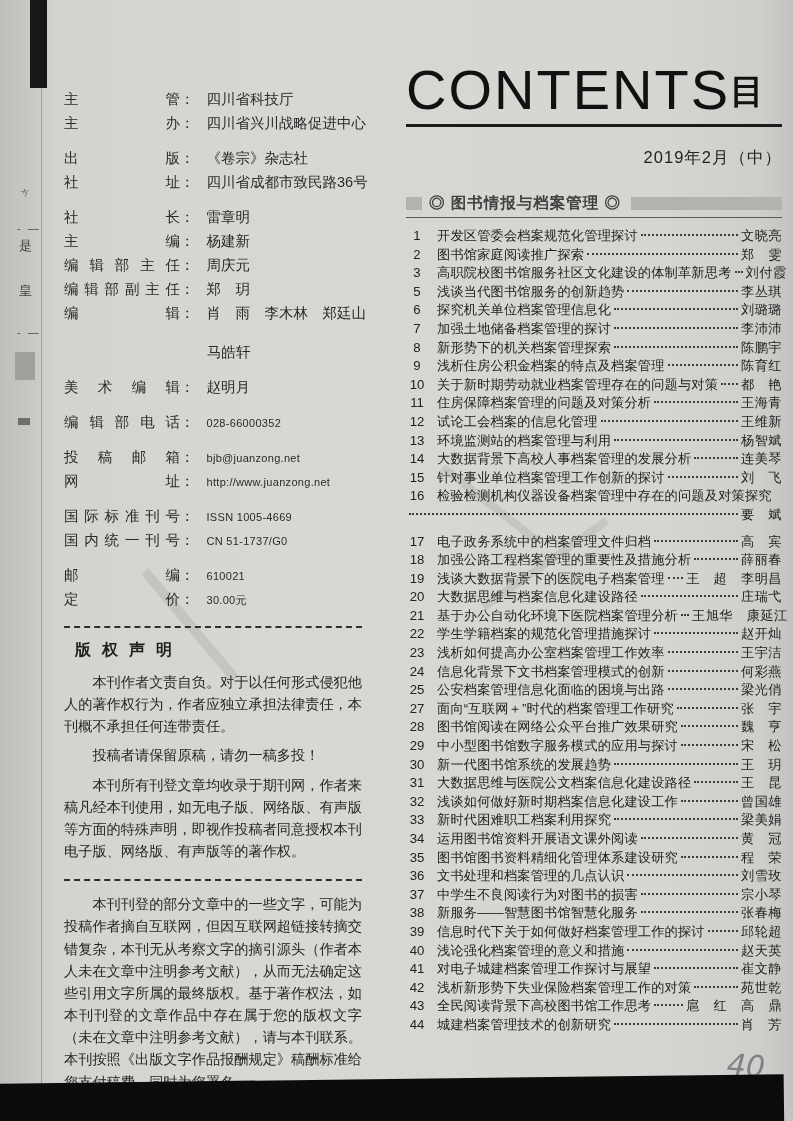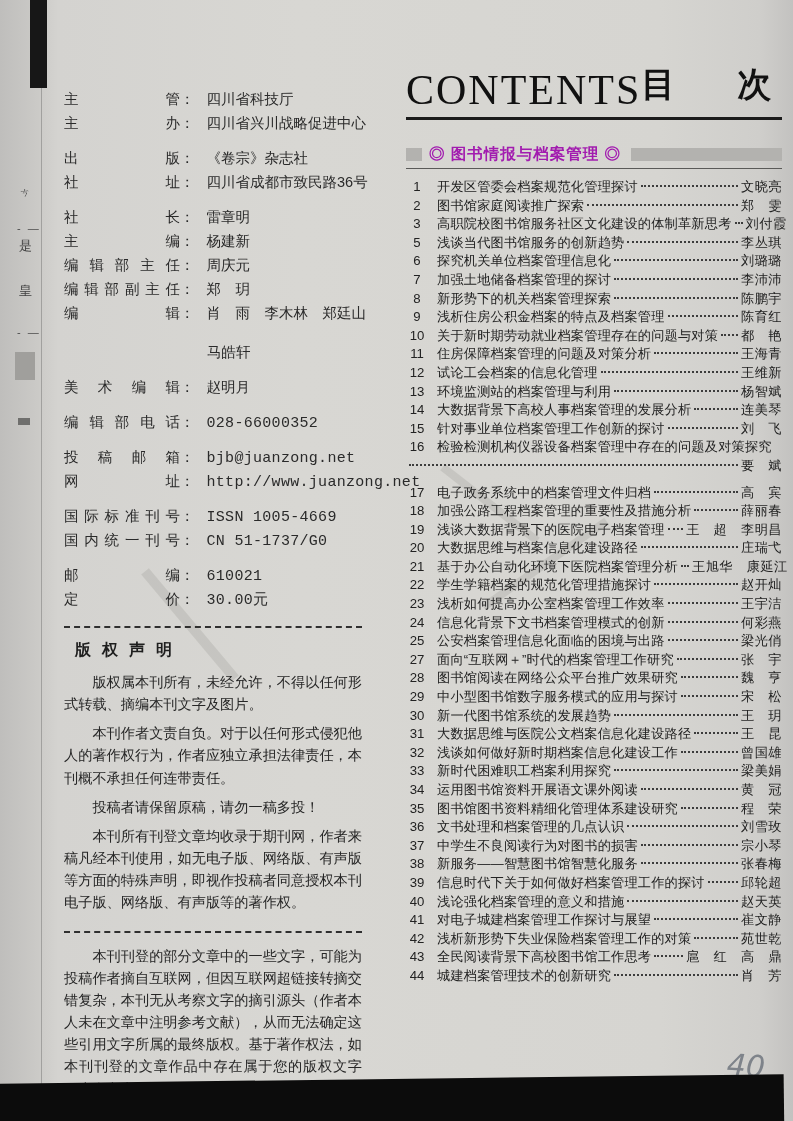--- a/index.html
+++ b/index.html
@@ -28,45 +28,45 @@
   .margin-box2{position:absolute;left:18px;top:418px;width:12px;height:7px;background:#6f6f6d;}
 
   
   .left-col{position:absolute;left:64px;top:90px;width:298px;}
   .mast-block{margin-bottom:5px;}
   .mast-block.gap{margin-top:16px;}
   .mast-line{display:flex;align-items:baseline;font-size:14.5px;}
   .mast-label{width:116px;flex:none;display:inline-flex;justify-content:space-between;}
   .mast-colon{flex:none;}
   .mast-value{margin-left:12px;white-space:nowrap;}
-  .mast-value.mono,.mono{font-family:Liberation Mono, monospace;font-size:15px;letter-spacing:.3px;text-align:right;}
+  .mast-value.mono,.mono{font-family:Liberation Sans, sans-serif;font-size:11px;letter-spacing:.3px;text-align:right;}
   .mast-line2{margin-left:143px;font-size:14.5px;margin-top:20px;}
   .dash-rule{border:none;border-top:2px dashed #2f2f2f;margin:17px 0 12px;}
   .notice-title{
     text-align:left;font-size:16px;font-weight:700;letter-spacing:11px;
     padding-left:11px;margin:4px 0 10px;color:#1e1e1e;
   }
   .notice-par{
     font-size:14.2px;line-height:1.56;text-indent:2em;margin:0 0 7px;
     text-align:justify;color:#262626;
   }
 
   
   .right-col{position:absolute;left:406px;top:62px;width:376px;}
   .contents-head{display:flex;justify-content:space-between;align-items:flex-end;}
   .contents-en{
-    font-family:Liberation Serif, serif;font-size:42px;letter-spacing:2px;
+    font-family:Liberation Sans, sans-serif;font-size:56px;letter-spacing:2px;
     color:#111;line-height:1;
   }
   .contents-zh{font-size:34px;font-weight:700;letter-spacing:14px;padding-bottom:3px;color:#111;white-space:nowrap;}
   .head-rule{border:none;border-top:3px solid #1b1b1b;margin:6px 0 0;}
   .issue{text-align:right;font-size:16.5px;margin-top:20px;letter-spacing:1px;color:#222;}
   .section-head{display:flex;align-items:center;margin-top:24px;border-bottom:1.5px solid #5a5a58;padding-bottom:3px;}
   .section-block{width:16px;height:13px;background:#b3b2af;margin-right:7px;flex:none;}
-  .section-title{font-size:15.5px;font-weight:700;letter-spacing:1px;white-space:nowrap;color:#a21caf;}
+  .section-title{font-size:15.5px;font-weight:700;letter-spacing:1px;white-space:nowrap;color:#404040;}
   .section-bar{flex:1;height:13px;background:#b3b2af;margin-left:10px;}
   .toc{margin-top:9px;font-size:13.2px;color:#222;}
   .toc-row{display:flex;align-items:baseline;line-height:18.6px;height:18.6px;}
   .toc-row.gap{margin-top:8px;}
   .toc-no{width:22px;flex:none;text-align:center;margin-right:9px;}
   .toc-title{flex:none;white-space:nowrap;letter-spacing:.2px;}
   .toc-leader{flex:1;border-bottom:2px dotted #3c3c3c;margin:0 3px;transform:translateY(-4px);min-width:8px;}
   .toc-author{flex:none;white-space:nowrap;letter-spacing:.5px;}
   
   .artifact{position:absolute;background:rgba(120,120,118,.18);pointer-events:none;}
@@ -288,21 +288,20 @@
           <span class="mast-value mono">30.00元</span>
         </div>
       </div>
     </div>
 
   <hr class="dash-rule">
 
   <div>
     <div class="notice-title">版权声明</div>
     <div id="copyright-pars">
-        <p class="notice-par">版权属本刊所有，未经允许，不得以任何形式转载、摘编本刊文字及图片。</p>
         <p class="notice-par">本刊作者文责自负。对于以任何形式侵犯他人的著作权行为，作者应独立承担法律责任，本刊概不承担任何连带责任。</p>
         <p class="notice-par">投稿者请保留原稿，请勿一稿多投！</p>
         <p class="notice-par">本刊所有刊登文章均收录于期刊网，作者来稿凡经本刊使用，如无电子版、网络版、有声版等方面的特殊声明，即视作投稿者同意授权本刊电子版、网络版、有声版等的著作权。</p>
       </div>
   </div>
 
   <hr class="dash-rule">
 
   <div>
     <div id="statement-pars">
@@ -310,20 +309,21 @@
       </div>
   </div>
 </div>
 
 <div class="right-col">
   <div class="contents-head">
     <span class="contents-en">CONTENTS</span>
     <span class="contents-zh">目　次</span>
   </div>
   <hr class="head-rule">
+  <div class="issue">2019年2月（中）</div>
 
   <div class="section-head">
     <span class="section-block"></span>
     <span class="section-title">◎ 图书情报与档案管理 ◎</span>
     <span class="section-bar"></span>
   </div>
 
   <div class="toc" id="toc-list">
       <div class="toc-row">
         <span class="toc-no">1</span>

